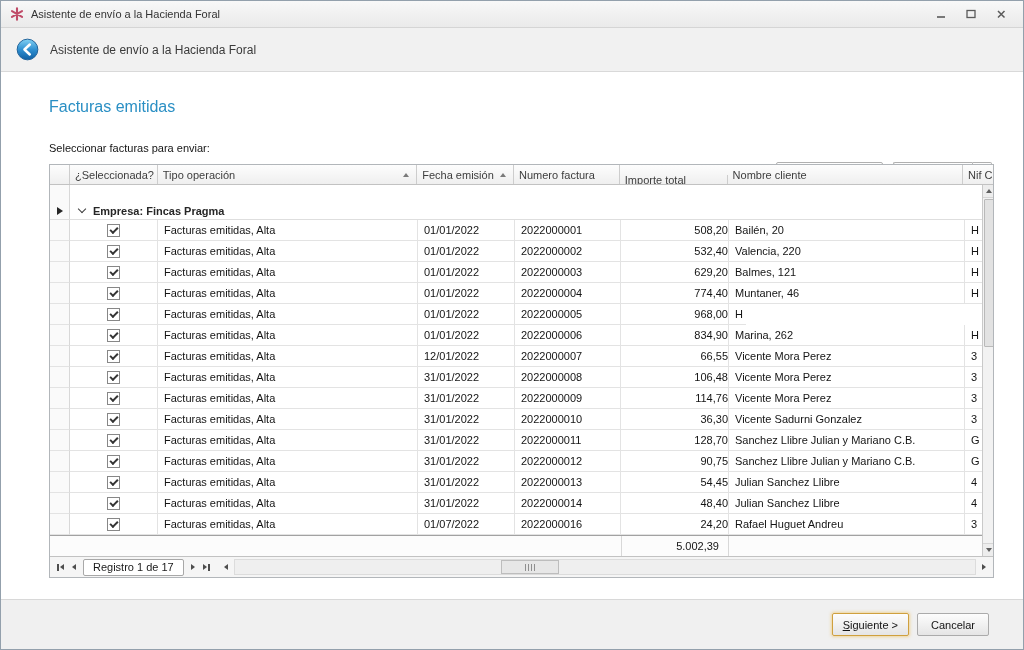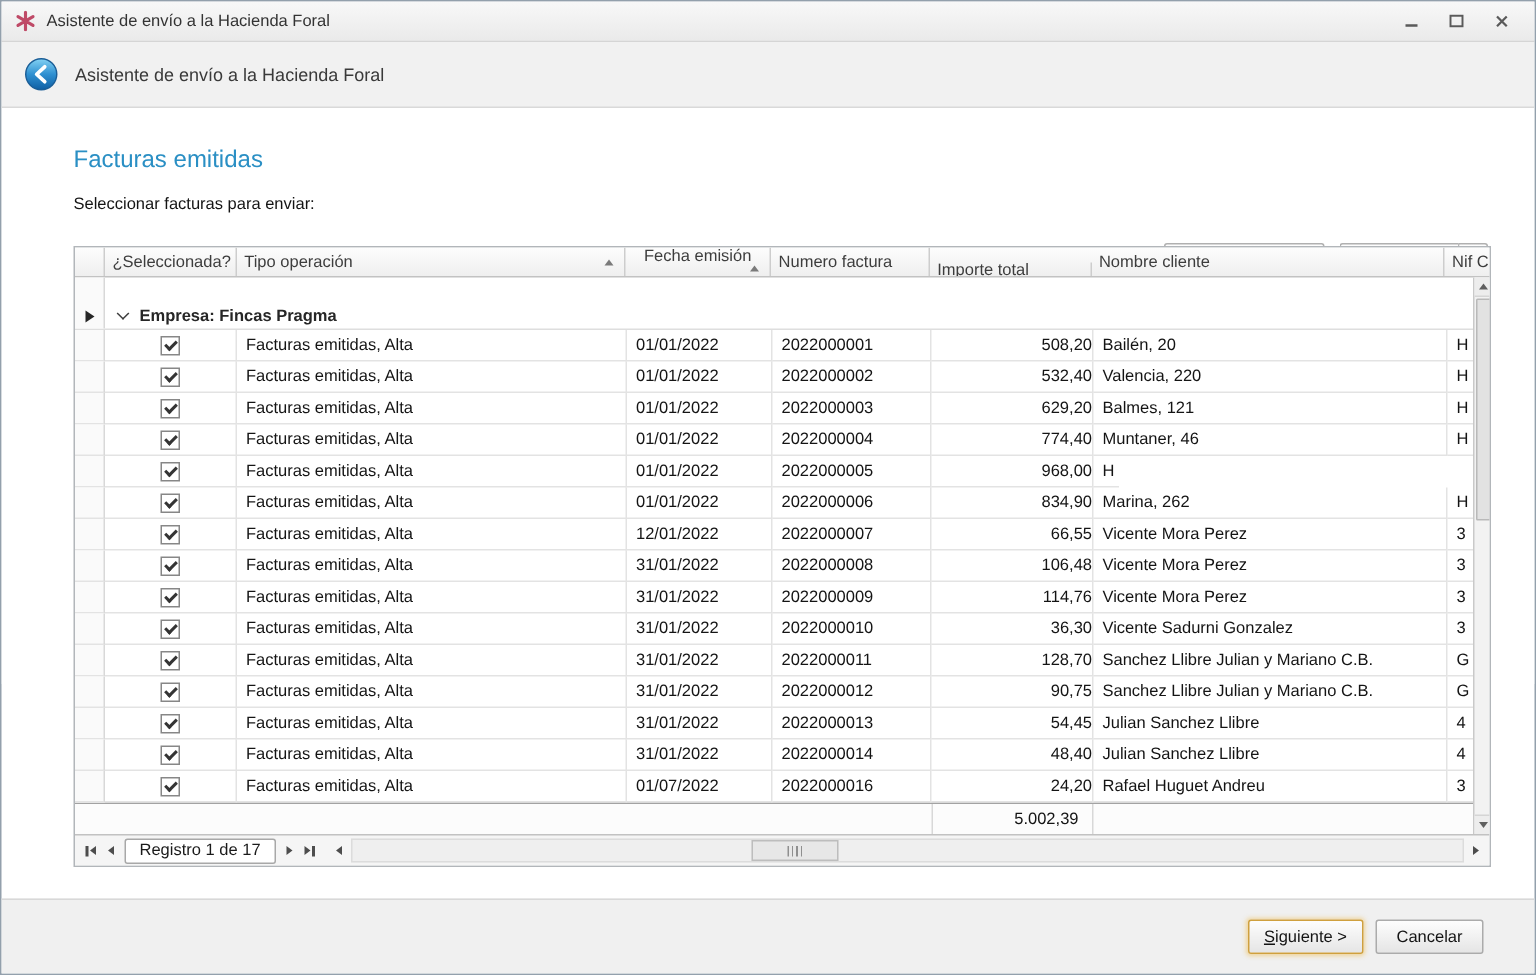--- a/index.html
+++ b/index.html
@@ -14,32 +14,32 @@
   .winbtn{width:14px;height:14px;display:flex;align-items:center;justify-content:center;}
 
   
   .header{height:44px;background:#f1f1f1;border-bottom:1px solid #d9d9d9;display:flex;align-items:center;padding-left:14px;gap:11px;}
   .header-title{font-size:12px;color:#3a3a3a;}
   .backbtn{width:24px;height:24px;display:flex;align-items:center;justify-content:center;}
 
   
   .content{position:relative;height:384px;background:#fff;}
   .page-heading{position:absolute;left:48px;top:26px;font-size:16px;font-weight:400;color:#2a8fc4;}
-  .instruction{position:absolute;left:48px;top:58px;font-size:11px;color:#141414;}
+  .instruction{position:absolute;left:48px;top:70px;font-size:11px;color:#141414;}
   .toolbar{position:absolute;right:31px;top:62px;display:flex;gap:10px;margin-top:28px;}
   .tbtn{height:23px;border:1px solid #b0b0b0;background:linear-gradient(#fefefe,#ebebeb);border-radius:2px;font-size:11px;color:#222;display:flex;align-items:center;padding:0 13px;gap:6px;font-family:inherit;}
   .splitbtn{display:flex;}
   .splitbtn .main{border-radius:2px 0 0 2px;border-right:none;padding:0 22px;}
   .splitbtn .drop{border-radius:0 2px 2px 0;padding:0 6px;border-left:1px solid #b8b8b8;}
 
   
   .grid{position:absolute;left:48px;top:92px;width:945px;border:1px solid #b2b6ba;background:#fff;overflow:hidden;}
   .ghead{display:flex;height:20px;background:linear-gradient(#fdfdfd,#efefef);border-bottom:1px solid #c2c2c2;}
   .hcell{border-right:1px solid #cdcdcd;padding:0 5px;display:flex;align-items:center;color:#3d3d3d;white-space:nowrap;overflow:hidden;}
-  .w-ind{width:20px;}.w-sel{width:88px;}.w-tipo{width:260px;}.w-fecha{width:97px;flex-direction:column;}
+  .w-ind{width:20px;}.w-sel{width:88px;}.w-tipo{width:260px;}.w-fecha{width:97px;}
   .w-num{width:106px;}.w-imp{width:108px;margin-top:10px;}.w-nom{width:236px;}.w-nif{width:30px;border-right:none;}
   .sort-asc{width:0;height:0;border-left:3.5px solid transparent;border-right:3.5px solid transparent;border-bottom:4.5px solid #7a7a7a;margin-left:auto;margin-right:2px;}
 
   .gbody{display:flex;}
   .gmain{width:932px;}
   .spacer-row{height:17px;display:flex;}
   .ind-cell{width:20px;border-right:1px solid #d8d8d8;background:#fafafa;display:flex;align-items:center;justify-content:center;flex:none;}
   .band{flex:1;}
   .group-row{height:18px;display:flex;align-items:center;border-bottom:1px solid #dedede;}
   .chev{display:inline-block;width:6px;height:6px;border-right:1.5px solid #3d3d3d;border-bottom:1.5px solid #3d3d3d;transform:rotate(45deg);margin-left:9px;margin-top:-3px;}

